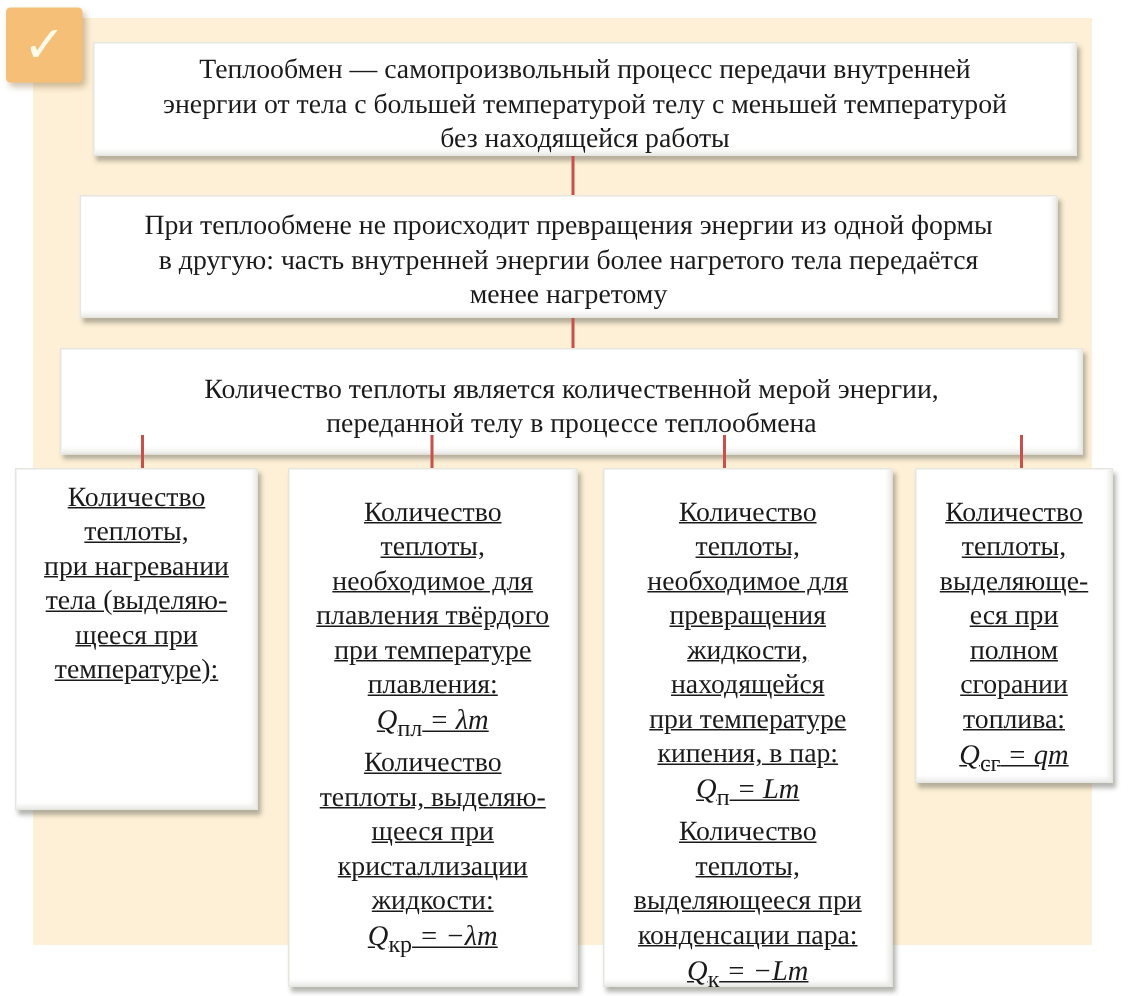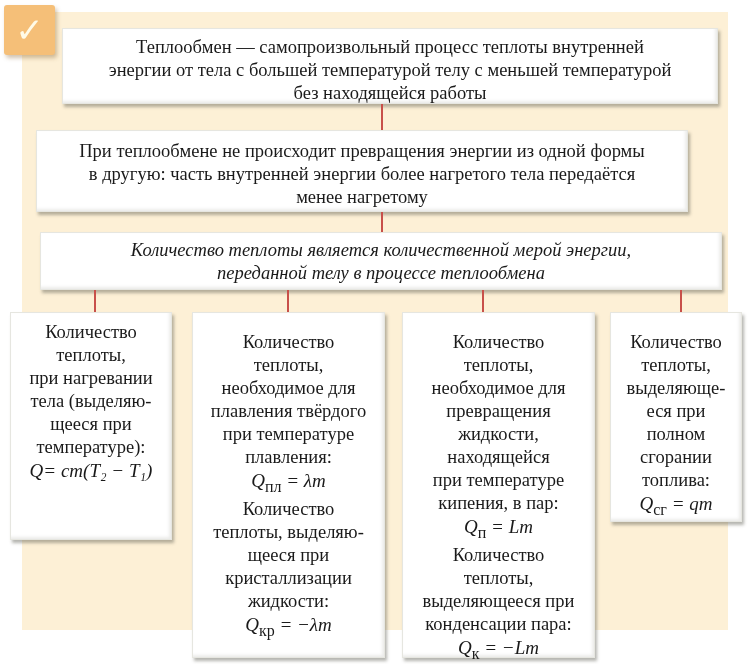--- a/index.html
+++ b/index.html
@@ -22,45 +22,45 @@
   }
   .box {
     position:absolute; background:#ffffff;
     box-shadow: 2px 3px 3px rgba(90,90,80,0.45), inset -2px -2px 3px rgba(180,180,170,0.25);
     border:1px solid #e6e6e0;
     text-align:center; box-sizing:border-box;
     font-size:18.5px; line-height:23px;
   }
   .box p { margin:0; }
   .top1 { left:62px; top:28px; width:656px; height:76px; padding-top:7px; }
-  .top2 { left:36px; top:130px; width:652px; height:82px; padding-top:9px; }
-  .top3 { left:40px; top:232px; width:682px; height:58px; padding-top:6px;font-style:italic; }
+  .top2 { left:53px; top:130px; width:652px; height:82px; padding-top:9px; }
+  .top3 { left:40px; top:232px; width:682px; height:71px; padding-top:16px; }
   .conn {
     position:absolute; width:2px; background:#c8504a;
   }
-  .col { padding-top:8px; font-size:18.5px; line-height:23px; }
+  .col { padding-top:8px; font-size:18.5px; line-height:23px;text-decoration:underline; }
   .colA { left:10px; top:312px; width:162px; height:228px; }
   .colB { left:192px; top:312px; width:193px; height:346px; padding-top:18px; }
   .colC { left:402px; top:312px; width:193px; height:346px; padding-top:18px; }
   .colD { left:610px; top:312px; width:132px; height:210px; padding-top:18px; }
   .formula { font-style:italic; font-size:19px; }
   .formula sub { font-style:normal; font-size:16px; }
   .line { display:block; }
 </style>
 </head>
 <body>
 
 <div class="panel"></div>
 
 <div class="badge">
   <span>✓</span>
 </div>
 
 <div class="box top1">
-  <p>Теплообмен — самопроизвольный процесс теплоты внутренней</p>
+  <p>Теплообмен — самопроизвольный процесс передачи внутренней</p>
   <p>энергии от тела с большей температурой телу с меньшей температурой</p>
   <p>без находящейся работы</p>
 </div>
 
 <div class="conn" style="left:381px; top:104px; height:26px;"></div>
 
 <div class="box top2">
   <p>При теплообмене не происходит превращения энергии из одной формы</p>
   <p>в другую: часть внутренней энергии более нагретого тела передаётся</p>
   <p>менее нагретому</p>
@@ -78,21 +78,20 @@
 <div class="conn" style="left:482px; top:290px; height:22px;"></div>
 <div class="conn" style="left:680px; top:290px; height:22px;"></div>
 
 <div class="box col colA">
   <span class="line">Количество</span>
   <span class="line">теплоты,</span>
   <span class="line">при нагревании</span>
   <span class="line">тела (выделяю-</span>
   <span class="line">щееся при</span>
   <span class="line">температуре):</span>
-  <span class="line formula"><span>Q</span><span>= cm(T₂ − T₁)</span></span>
 </div>
 
 <div class="box col colB">
   <span class="line">Количество</span>
   <span class="line">теплоты,</span>
   <span class="line">необходимое для</span>
   <span class="line">плавления твёрдого</span>
   <span class="line">при температуре</span>
   <span class="line">плавления:</span>
   <span class="line formula"><span>Q</span><sub>пл</sub><span> = λm</span></span>

